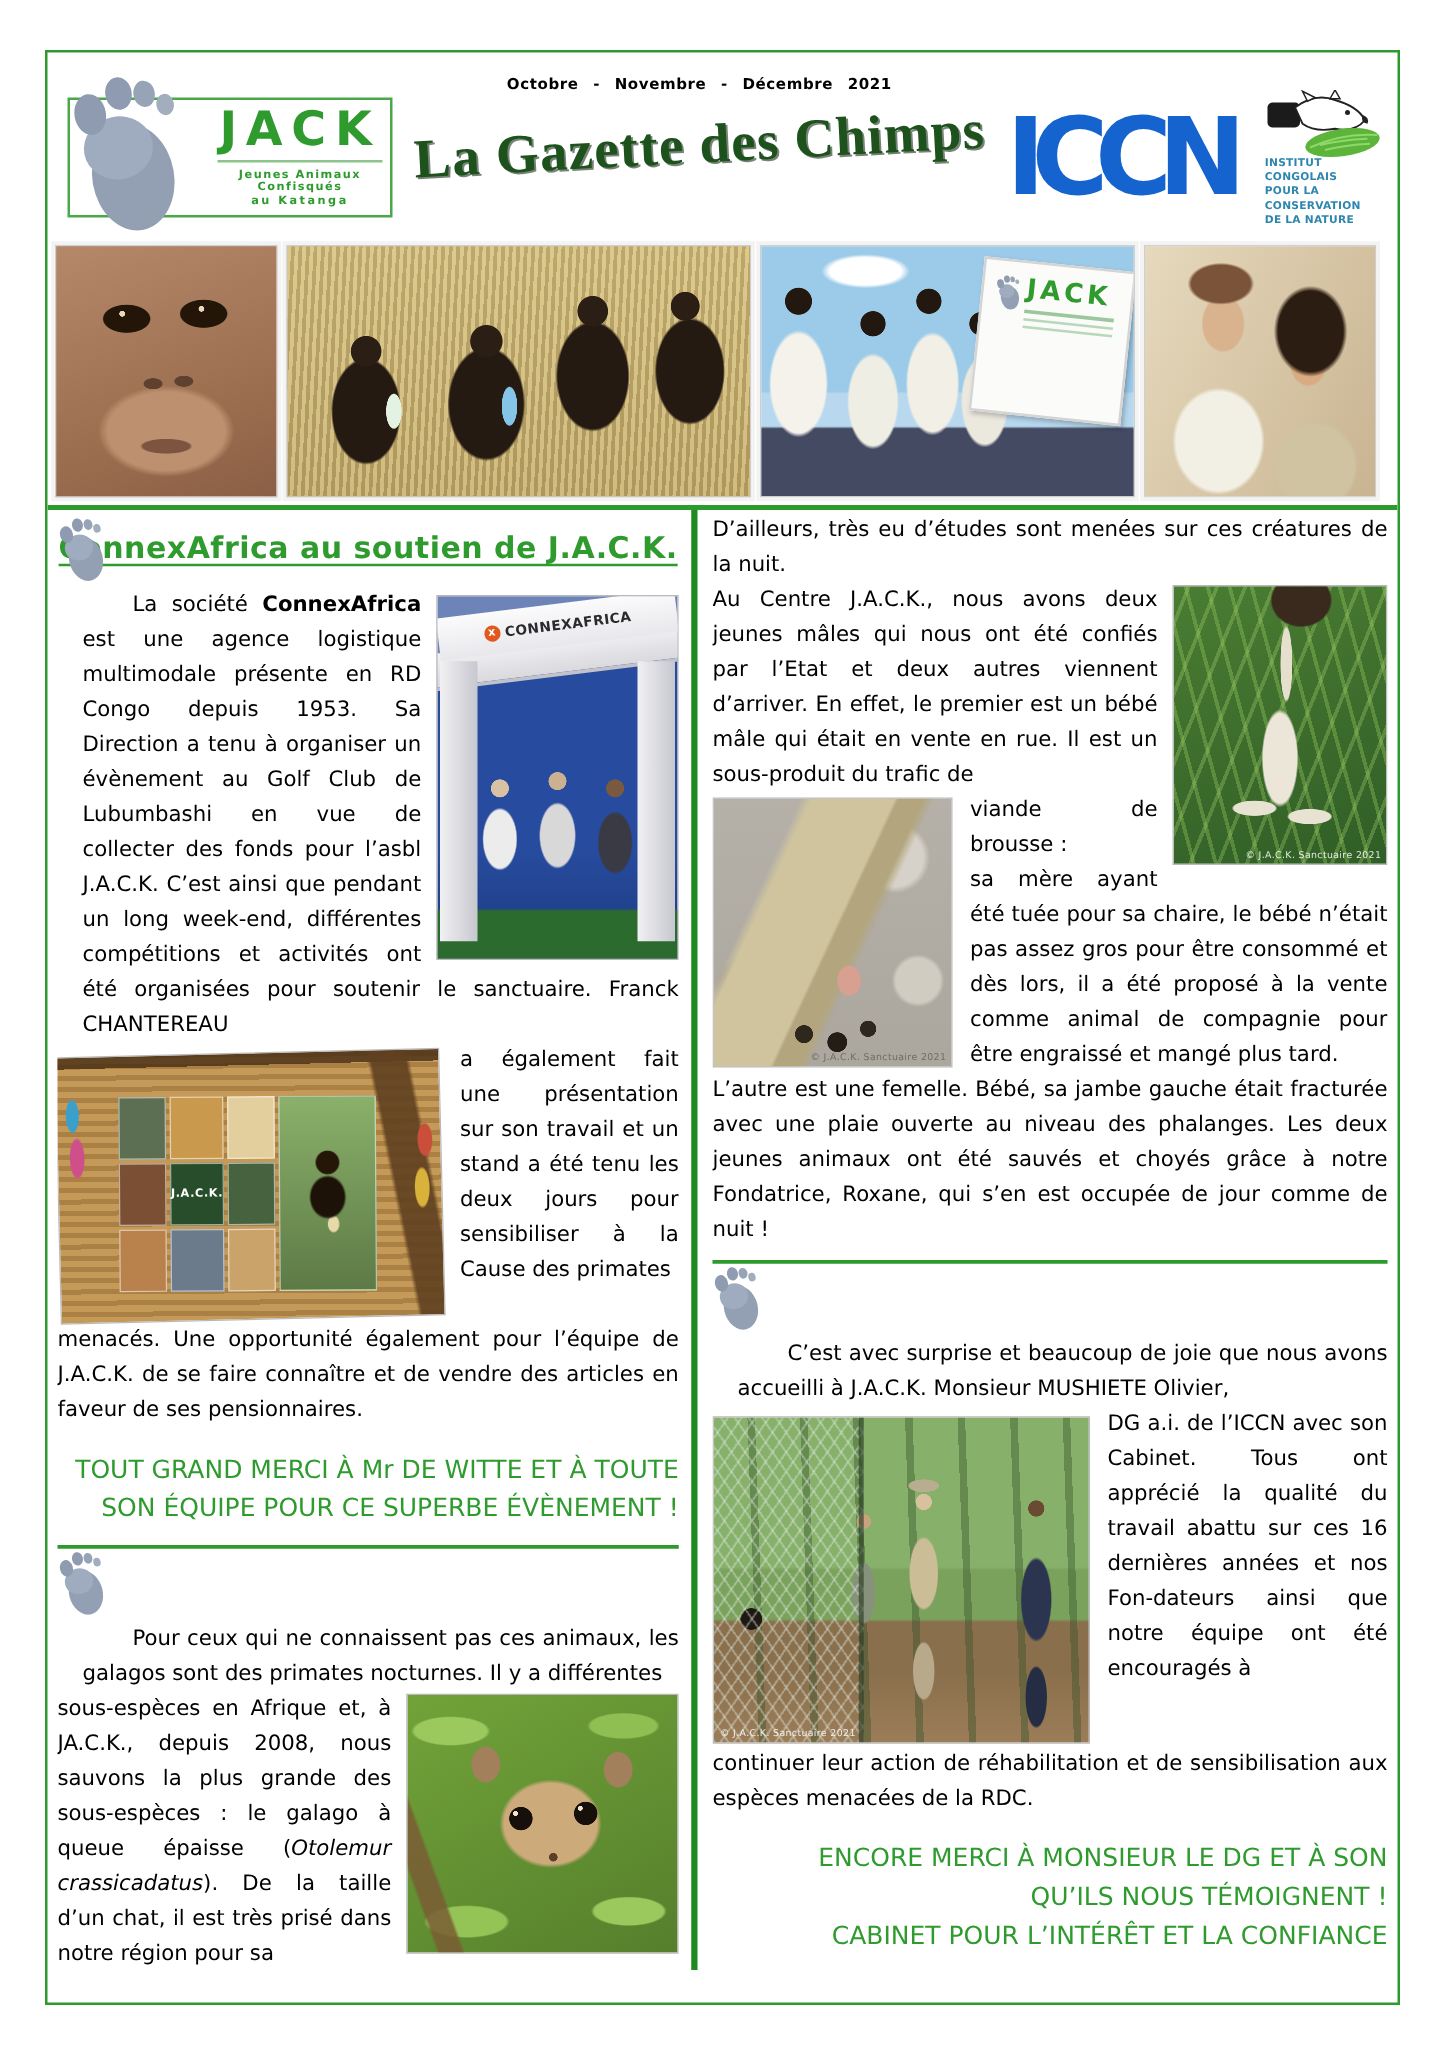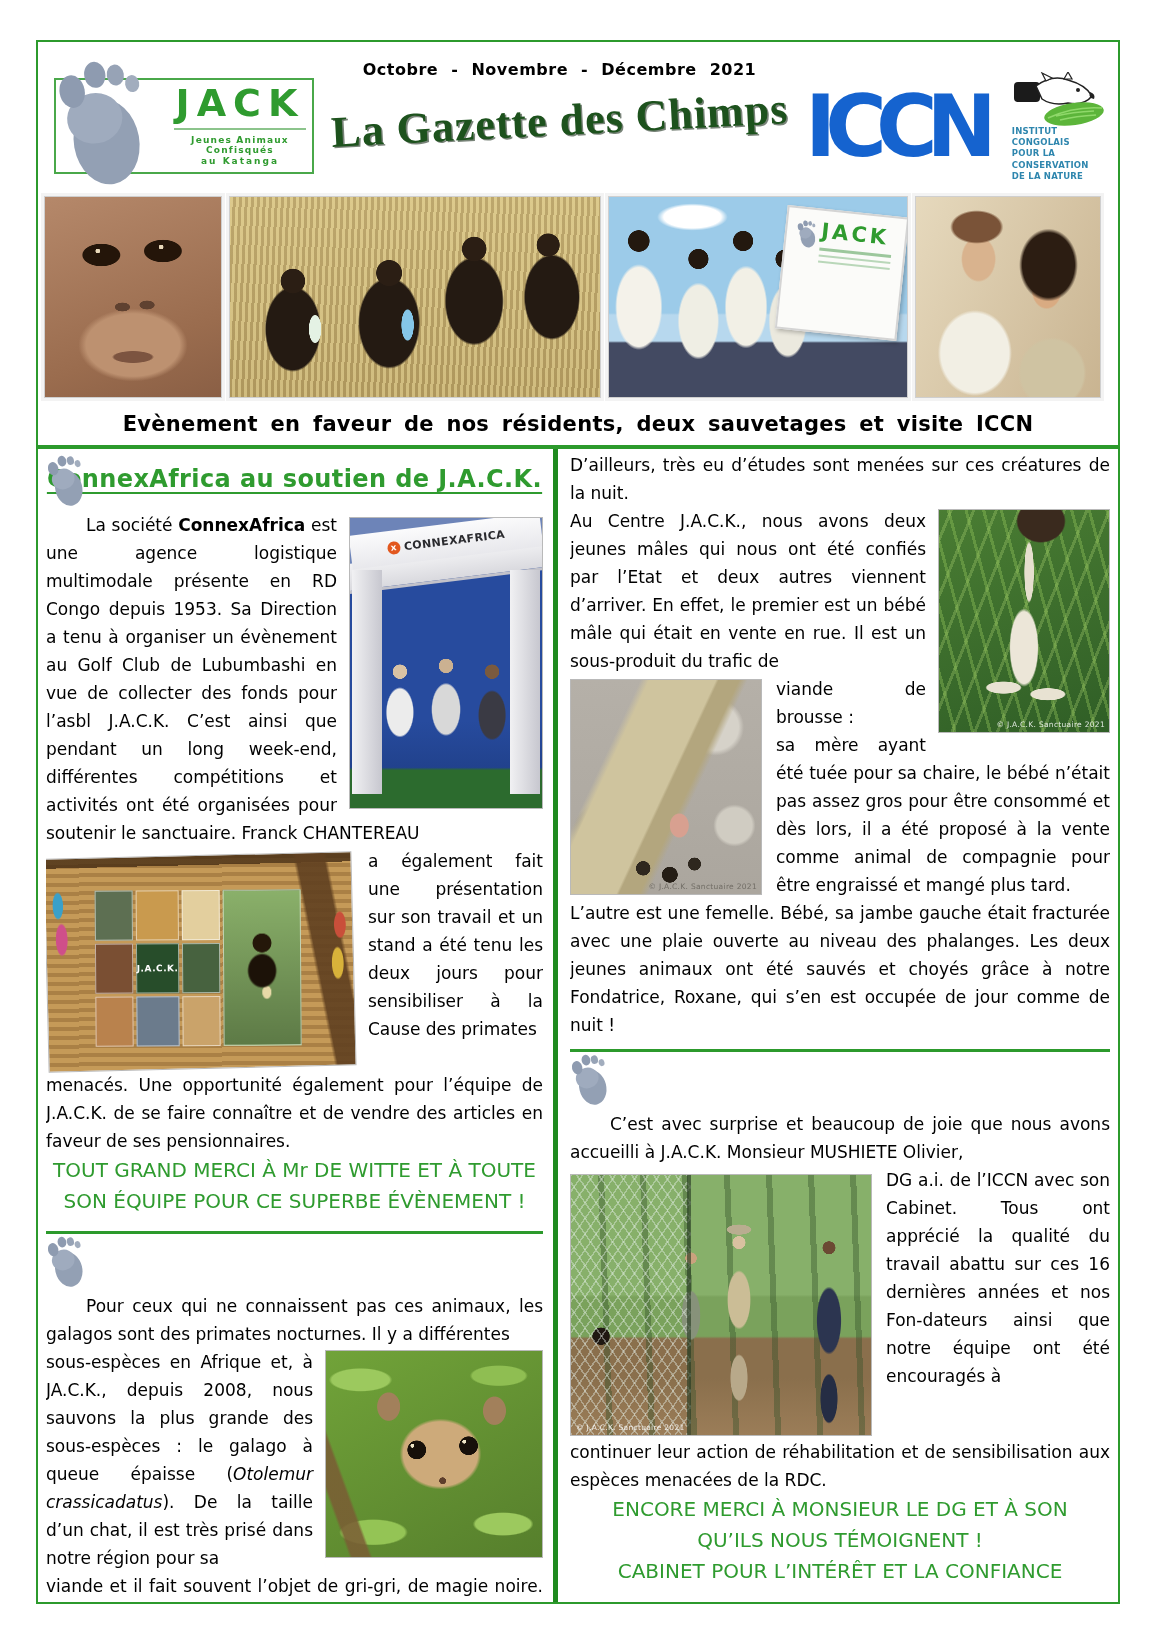--- a/index.html
+++ b/index.html
@@ -20,21 +20,21 @@
     position:relative; background:#fff; flex:none;
   }
   .jack-foot { position:absolute; left:-14px; top:-24px; width:128px; height:136px; }
   .jack-text { margin-left:112px; text-align:center; padding-top:4px; }
   .jack-title { font-size:38px; font-weight:bold; color:#2f9b2f; letter-spacing:7px; line-height:1.05; }
   .jack-line { height:2px; background:#8cc48c; margin:4px 6px 5px; }
   .jack-sub { font-size:9px; font-weight:bold; color:#2f9b2f; letter-spacing:1.2px; }
   .jack-sub2 { font-size:9px; font-weight:bold; color:#2f9b2f; letter-spacing:2px; margin-top:1px; }
 
   .head-center { flex:1; text-align:center; padding-top:12px; }
-  .date-line { font-size:16px; font-weight:bold; letter-spacing:.5px; word-spacing:7px; }
+  .date-line { font-size:12px; font-weight:bold; letter-spacing:.5px; word-spacing:7px; }
   .gazette {
     margin-top:16px; font-family:"Liberation Serif","DejaVu Serif",serif;
     font-weight:bold; font-size:44px; color:#1d521d;
     transform:rotate(-3deg); display:inline-block;
     text-shadow:1.5px 1.5px 0 rgba(10,30,10,.55);
     letter-spacing:1px;
   }
   .iccn { width:305px; flex:none; display:flex; align-items:center; padding-top:16px;gap:16px; }
   .iccn-word {
     font-size:84px; font-weight:800; color:#1563cf; letter-spacing:-11px;
@@ -119,32 +119,32 @@
   .banner { text-align:center; font-size:21px; font-weight:bold; padding:8px 0 9px; letter-spacing:.3px; word-spacing:5px; }
   .rule-main { height:4px; background:#2c9a2c; }
 
   
   .cols { display:flex; align-items:stretch; height:1168px; }
   .col-left  { width:515px; padding:4px 10px 6px 8px; overflow:hidden; }
   .divider   { width:5px; background:#1f8a1f; flex:none; }
   .col-right { flex:1; padding:2px 8px 6px 12px; overflow:hidden; }
 
   p { margin:0; text-align:justify; font-size:17px; line-height:28px; }
-  .indent { text-indent:40px; }
+  .indent { text-indent:40px;margin-left:20px; }
   .flow { overflow:hidden; }
   .clear { clear:both; }
 
   .sec-head { position:relative; min-height:52px; margin:4px 0 2px; }
   .foot-ico { position:absolute; left:0; top:-4px; width:44px; height:56px; }
   .sec-title {
     display:block; text-align:center; color:#2f9b2f; font-size:24px; font-weight:bold;
     text-decoration:underline; text-decoration-thickness:2px; text-underline-offset:5px;
     padding-top:8px; letter-spacing:.4px;
   }
-  .thanks { color:#2f9b2f; text-align:center; font-size:20px; line-height:31px; margin:0 0 4px; }
+  .thanks { color:#2f9b2f; text-align:right; font-size:20px; line-height:31px; margin:18px 0 4px; }
   .sec-rule { height:3px; background:#2c9a2c; margin:10px 0 4px; }
 
   .pic { position:relative; overflow:hidden; border:1px solid #b9b9b9; }
   .wm  { position:absolute; font-size:7.5px; color:rgba(255,255,255,.85); right:4px; bottom:3px; letter-spacing:.3px; }
   .wm.grey { color:rgba(110,105,98,.95); }
   .wm.left { right:auto; left:5px; }
 
   
   .ph-connex {
     float:right; width:194px; height:292px; margin:6px 0 4px 12px;
@@ -337,21 +337,20 @@
           </svg>
         <div class="sign-title">JACK</div>
         <div class="sign-bar"></div>
         <div class="sign-bar b2"></div>
         <div class="sign-bar b2"></div>
       </div>
     </div>
     <div class="sphoto ph-couple"></div>
   </div>
 
-  <div class="banner">Evènement en faveur de nos résidents,  deux sauvetages et visite ICCN</div>
   <div class="rule-main"></div>
 
   <div class="cols">
 
     <div class="col-left">
 
       <div class="sec-head">
         <svg class="foot-ico" viewBox="0 0 40 54">
             <use href="#footprint-shape" transform="rotate(-14 20 27)"></use>
           </svg>

